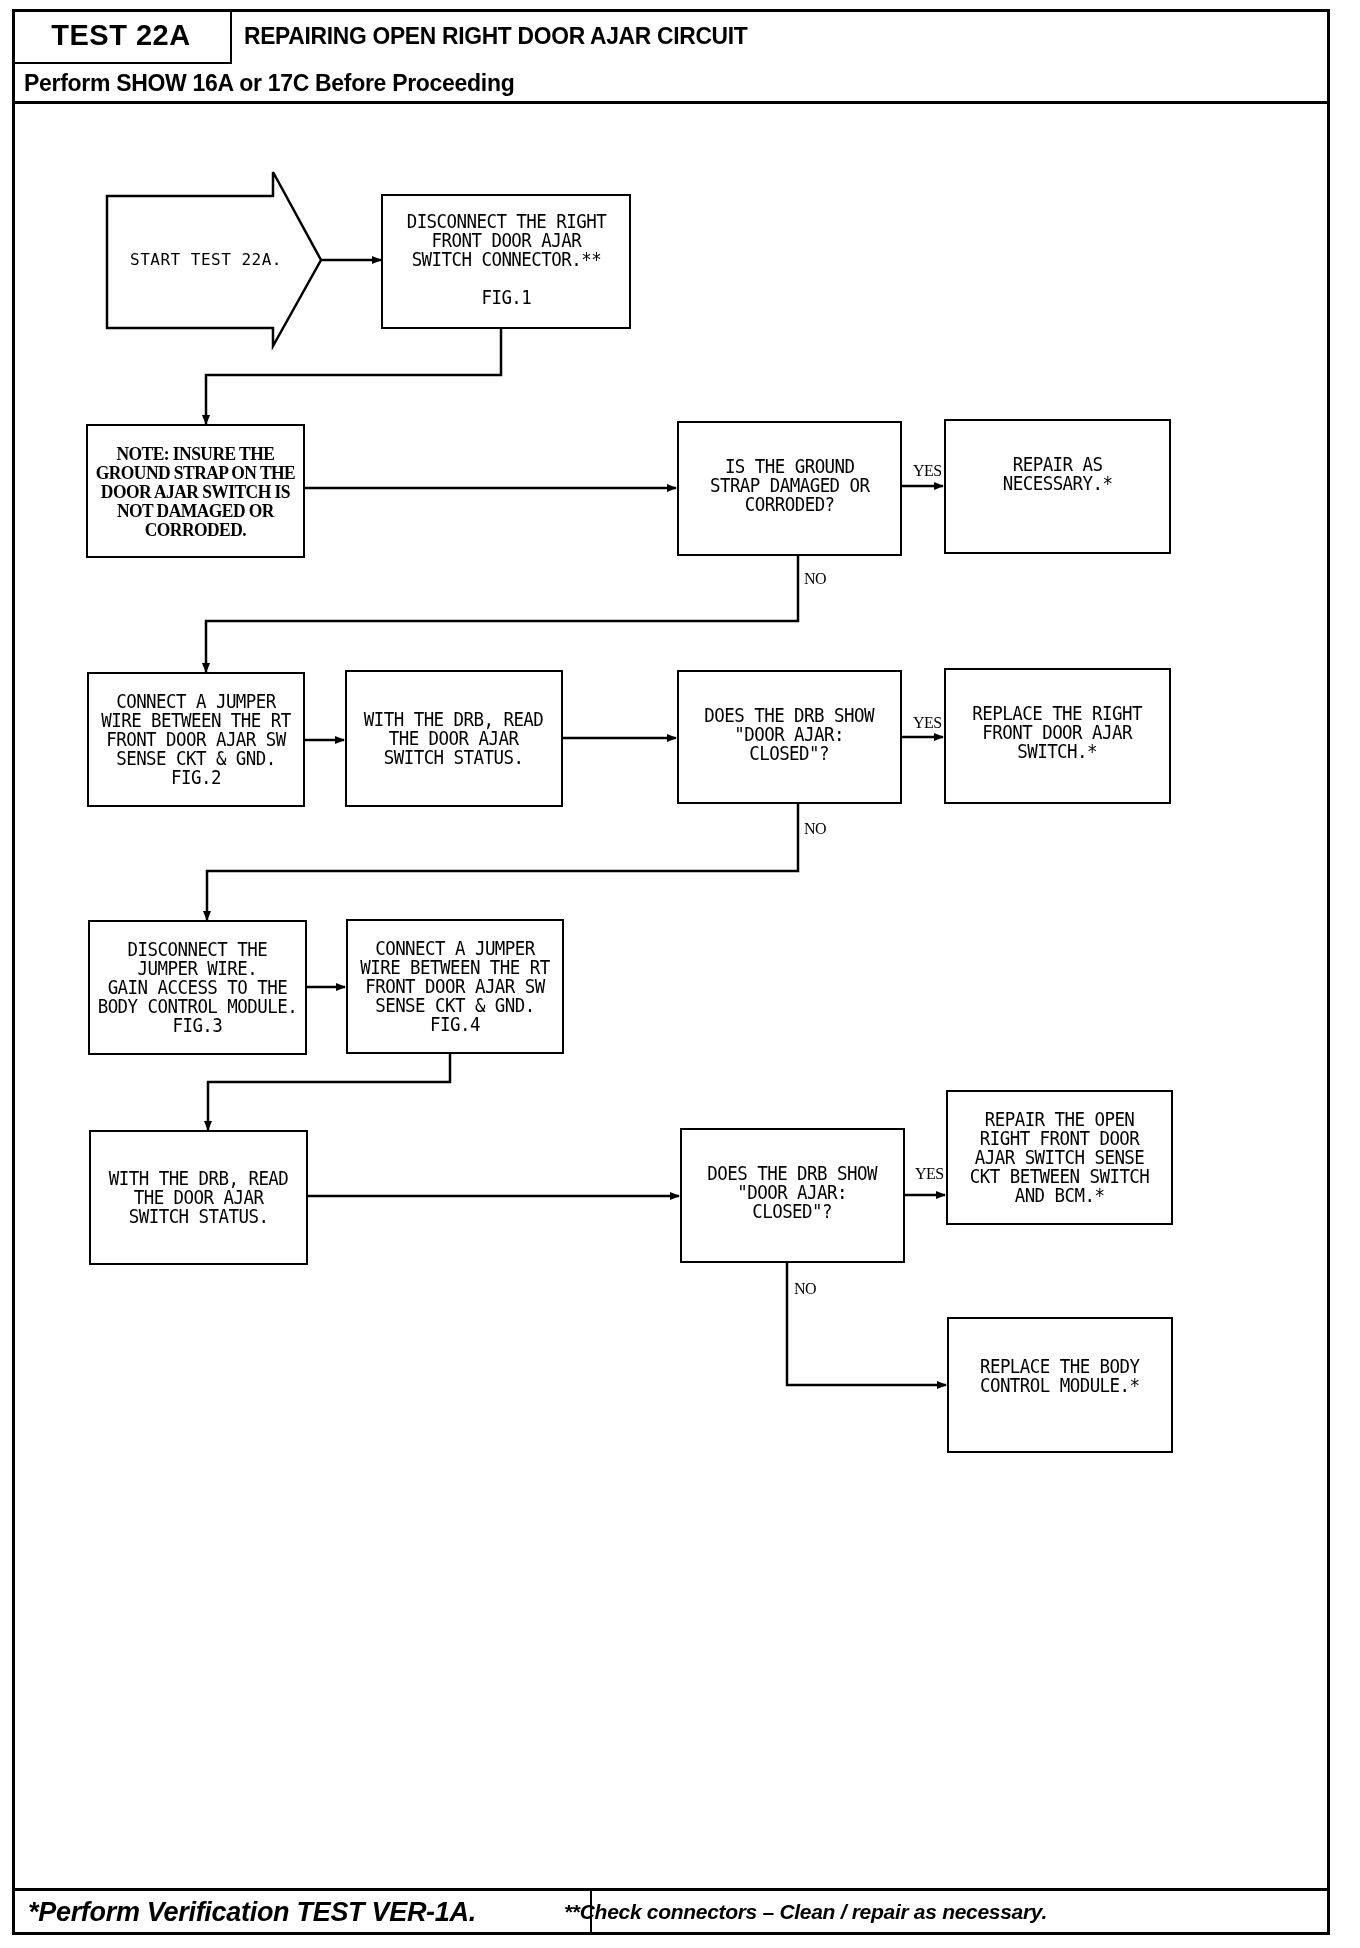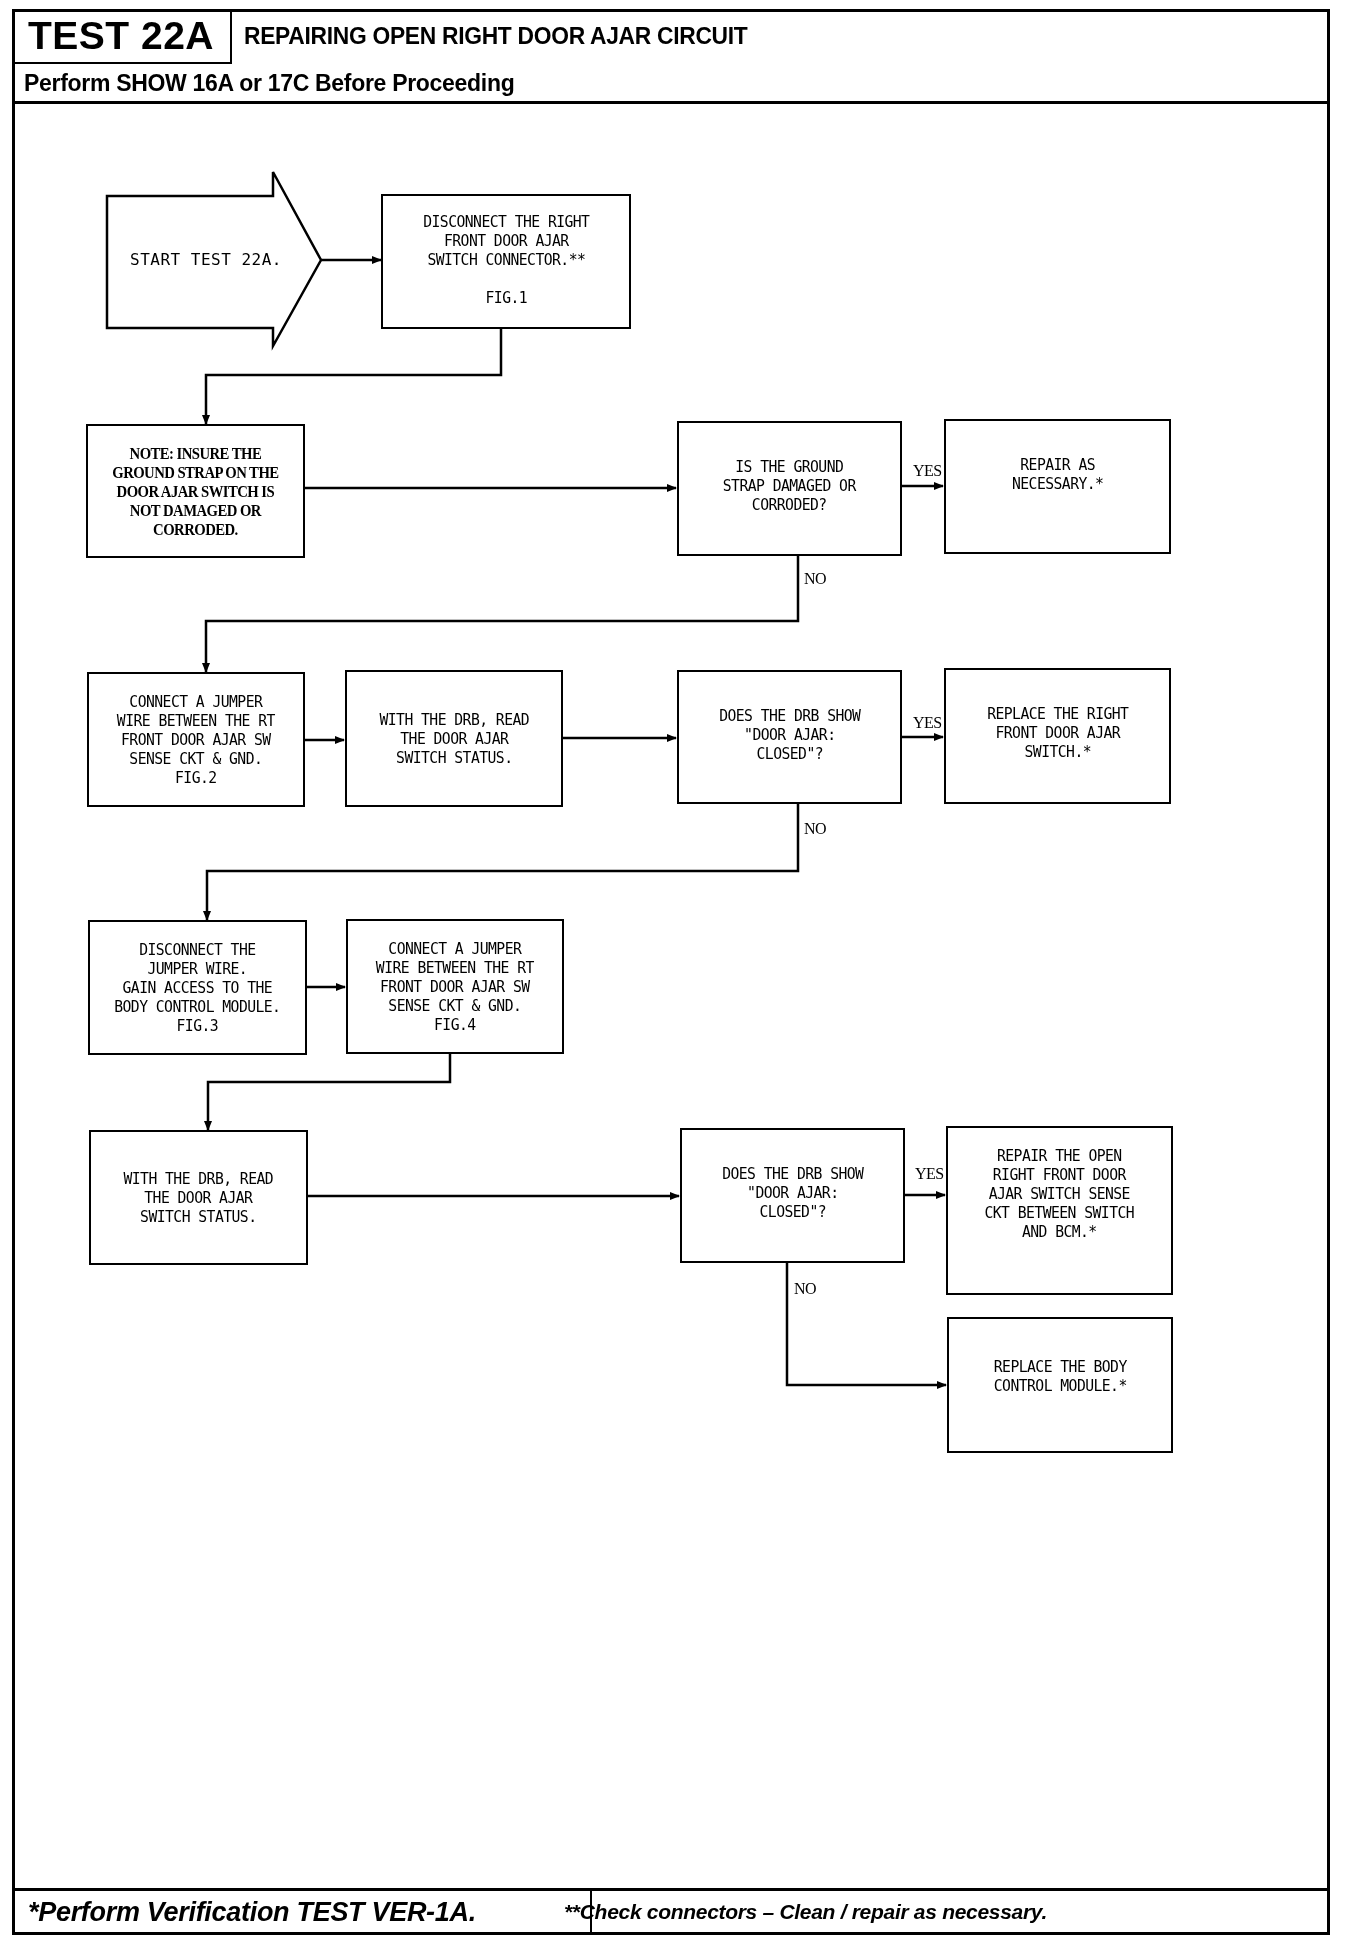--- a/index.html
+++ b/index.html
@@ -1,27 +1,27 @@
 <!DOCTYPE html>
 <html><head>
 <meta charset="utf-8">
 <style>
   html,body{margin:0;padding:0;background:#fff;}
   body{width:1360px;height:1948px;position:relative;overflow:hidden;font-family:"Liberation Sans",sans-serif;color:#000;}
   .frame{position:absolute;left:12px;top:9px;width:1318px;height:1926px;border:3px solid #000;box-sizing:border-box;}
-  .hdr-test{position:absolute;left:12px;top:9px;width:220px;height:55px;border-right:2px solid #000;border-bottom:2px solid #000;box-sizing:border-box;display:flex;align-items:center;justify-content:center;font-weight:bold;font-size:39px;letter-spacing:0.5px;}
+  .hdr-test{position:absolute;left:12px;top:9px;width:220px;height:55px;border-right:2px solid #000;border-bottom:2px solid #000;box-sizing:border-box;display:flex;align-items:center;justify-content:center;font-weight:bold;font-size:29px;letter-spacing:0.5px;}
   .hdr-title{position:absolute;left:244px;top:14px;height:44px;display:flex;align-items:center;font-weight:bold;font-size:24px;letter-spacing:-0.3px;transform:scaleX(0.95);transform-origin:left center;}
   .hdr-row2{position:absolute;left:12px;top:63px;width:1318px;height:41px;border-bottom:3px solid #000;box-sizing:border-box;}
   .hdr-pre{position:absolute;left:24px;top:66px;height:34px;display:flex;align-items:center;font-weight:bold;font-size:23px;letter-spacing:-0.3px;}
   .footer{position:absolute;left:12px;top:1888px;width:1318px;height:47px;border-top:3px solid #000;box-sizing:border-box;}
   .foot-div{position:absolute;left:590px;top:1888px;width:2px;height:47px;background:#000;}
   .foot-l{position:absolute;left:28px;top:1892px;height:40px;display:flex;align-items:center;font-weight:bold;font-style:italic;font-size:27px;letter-spacing:-0.3px;}
   .foot-r{position:absolute;left:564px;top:1892px;height:40px;display:flex;align-items:center;font-weight:bold;font-style:italic;font-size:21px;letter-spacing:-0.3px;}
   svg.flow{position:absolute;left:0;top:0;}
-  .box{position:absolute;border:2.5px solid #000;box-sizing:border-box;display:flex;align-items:center;justify-content:center;text-align:center;font-family:"DejaVu Sans Mono","Liberation Mono",monospace;font-size:16px;line-height:19px;white-space:pre;letter-spacing:-0.6px;}
+  .box{position:absolute;border:2.5px solid #000;box-sizing:border-box;display:flex;align-items:center;justify-content:center;text-align:center;font-family:"DejaVu Sans Mono","Liberation Mono",monospace;font-size:19px;line-height:19px;white-space:pre;letter-spacing:-0.6px;}
   .box .t{display:block;transform:scaleX(0.92);}
   .box.top{align-items:flex-start;padding-top:26px;}
   .box.bold{font-weight:bold;font-family:Liberation Serif, serif;}
   .lbl{position:absolute;font-family:Liberation Serif, serif;font-size:16px;letter-spacing:-0.5px;}
   .start-text{position:absolute;left:130px;top:250px;font-family:"DejaVu Sans Mono","Liberation Mono",monospace;font-size:16px;letter-spacing:0.5px;}
 </style>
 </head>
 <body>
 
 <div class="frame"></div>
@@ -108,21 +108,21 @@
 FIG.4</span></div>
 
 <div class="box" style="left:89px;top:1130px;width:219px;height:135px;"><span class="t">WITH THE DRB, READ
 THE DOOR AJAR
 SWITCH STATUS.</span></div>
 
 <div class="box top" style="left:680px;top:1128px;width:225px;height:135px;padding-top:34px;"><span class="t">DOES THE DRB SHOW
 "DOOR AJAR:
 CLOSED"?</span></div>
 
-<div class="box top" style="left:946px;top:1126px;width:227px;height:169px;padding-top:18px;"><span class="t">REPAIR THE OPEN
+<div class="box top" style="left:946px;top:1090px;width:227px;height:135px;padding-top:18px;"><span class="t">REPAIR THE OPEN
 RIGHT FRONT DOOR
 AJAR SWITCH SENSE
 CKT BETWEEN SWITCH
 AND BCM.*</span></div>
 
 <div class="box top" style="left:947px;top:1317px;width:226px;height:136px;padding-top:38px;"><span class="t">REPLACE THE BODY
 CONTROL MODULE.*</span></div>
 
 <div class="lbl" style="left:913px;top:462px;">YES</div>
 <div class="lbl" style="left:804px;top:570px;">NO</div>

